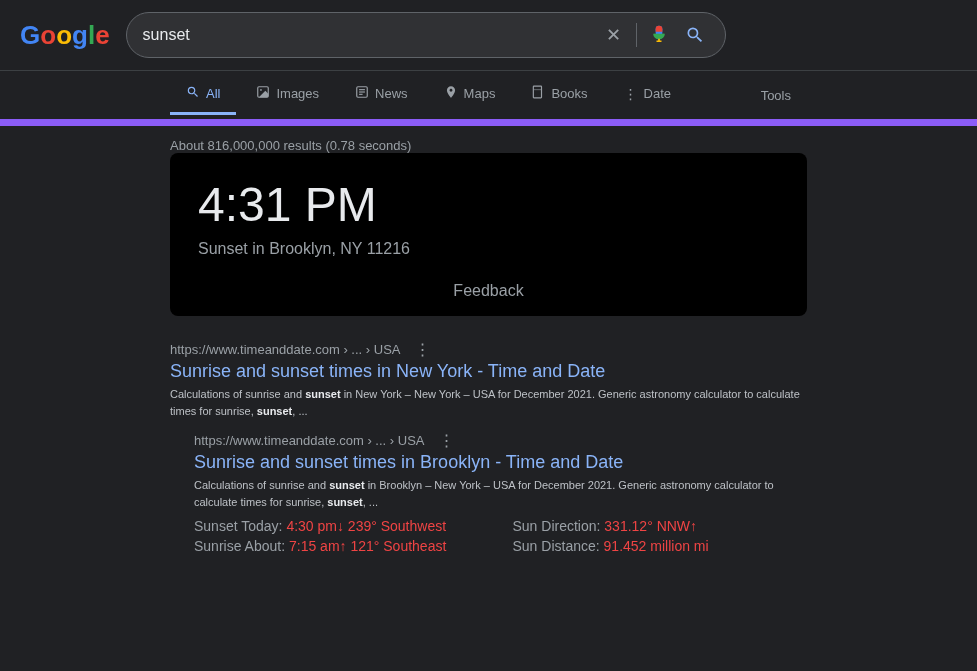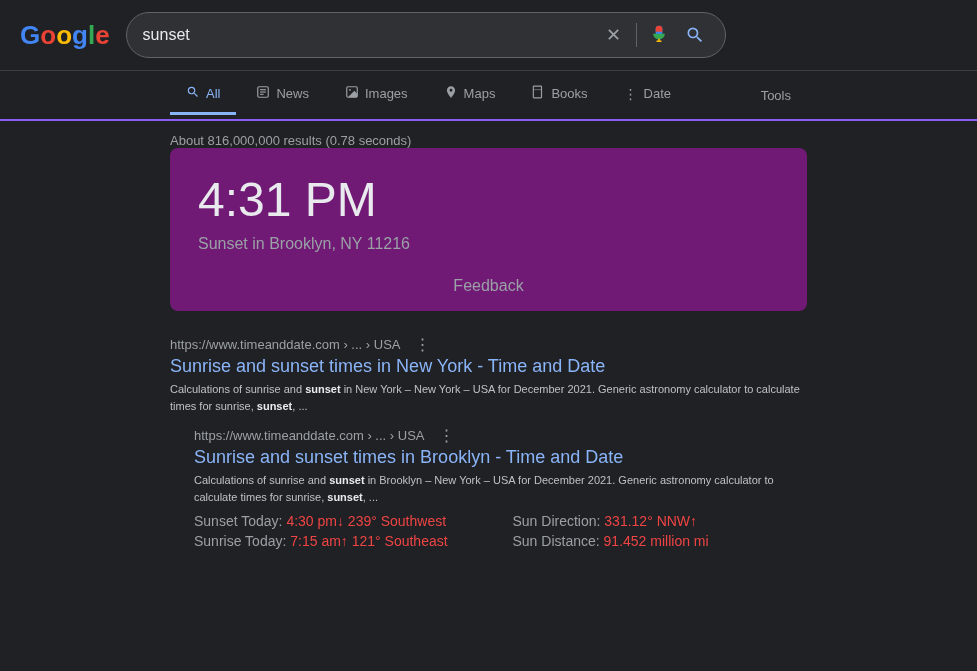--- a/index.html
+++ b/index.html
@@ -61,21 +61,21 @@
       width: 1px;
       height: 24px;
       background: #5f6368;
     }
 
     
     .nav-tabs {
       display: flex;
       align-items: center;
       padding: 4px 170px;
-      border-bottom: 2px solid #8b5cf6;
+      border-bottom: 7px solid #8b5cf6;
       gap: 4px;
     }
     .nav-tab {
       display: flex;
       align-items: center;
       gap: 6px;
       padding: 10px 16px;
       color: #9aa0a6;
       cursor: pointer;
       font-size: 13px;
@@ -101,21 +101,21 @@
       padding: 12px 170px;
     }
 
     .results-count {
       color: #9aa0a6;
       font-size: 13px;
     }
 
     
     .sunset-card {
-      background: #701a75;
+      background: #000000;
       border-radius: 8px;
       padding: 24px 28px 16px;
       margin-bottom: 24px;
       max-width: 640px;
     }
     .sunset-time {
       font-size: 48px;
       font-weight: 300;
       color: #e8eaed;
       margin-bottom: 8px;
@@ -240,36 +240,36 @@
       <svg width="14" height="14" viewBox="0 0 24 24">
           <path fill="#8ab4f8" d="M15.5 14h-.79l-.28-.27A6.471 6.471 0 0 0 16 9.5 6.5 6.5 0 1 0 9.5 16c1.61 0 3.09-.59 4.23-1.57l.27.28v.79l5 4.99L20.49 19l-4.99-5zm-6 0C7.01 14 5 11.99 5 9.5S7.01 5 9.5 5 14 7.01 14 9.5 11.99 14 9.5 14z"></path>
         </svg>
     </span>
     <span>All</span>
   </div>
   <div class="nav-tab">
     <span class="tab-icon">
       <svg width="14" height="14" viewBox="0 0 24 24">
           <rect x="3" y="3" width="18" height="18" rx="2" fill="none" stroke="#9aa0a6" stroke-width="2"></rect>
+          <circle cx="8.5" cy="8.5" r="1.5" fill="#9aa0a6"></circle>
+          <path fill="#9aa0a6" d="M21 15l-5-5L5 21h14a2 2 0 0 0 2-2z"></path>
+        </svg>
+    </span>
+    <span>Images</span>
+  </div>
+  <div class="nav-tab">
+    <span class="tab-icon">
+      <svg width="14" height="14" viewBox="0 0 24 24">
+          <rect x="3" y="3" width="18" height="18" rx="2" fill="none" stroke="#9aa0a6" stroke-width="2"></rect>
           <line x1="7" y1="8" x2="17" y2="8" stroke="#9aa0a6" stroke-width="2"></line>
           <line x1="7" y1="12" x2="17" y2="12" stroke="#9aa0a6" stroke-width="2"></line>
           <line x1="7" y1="16" x2="13" y2="16" stroke="#9aa0a6" stroke-width="2"></line>
         </svg>
     </span>
     <span>News</span>
-  </div>
-  <div class="nav-tab">
-    <span class="tab-icon">
-      <svg width="14" height="14" viewBox="0 0 24 24">
-          <rect x="3" y="3" width="18" height="18" rx="2" fill="none" stroke="#9aa0a6" stroke-width="2"></rect>
-          <circle cx="8.5" cy="8.5" r="1.5" fill="#9aa0a6"></circle>
-          <path fill="#9aa0a6" d="M21 15l-5-5L5 21h14a2 2 0 0 0 2-2z"></path>
-        </svg>
-    </span>
-    <span>Images</span>
   </div>
   <div class="nav-tab">
     <span class="tab-icon">
       <svg width="14" height="14" viewBox="0 0 24 24">
           <path fill="#9aa0a6" d="M12 2C8.13 2 5 5.13 5 9c0 5.25 7 13 7 13s7-7.75 7-13c0-3.87-3.13-7-7-7zm0 9.5c-1.38 0-2.5-1.12-2.5-2.5s1.12-2.5 2.5-2.5 2.5 1.12 2.5 2.5-1.12 2.5-2.5 2.5z"></path>
         </svg>
     </span>
     <span>Maps</span>
   </div>
   <div class="nav-tab">
@@ -321,21 +321,21 @@
       <div class="data-table">
         <div>
           <span class="data-label">Sunset Today:</span>
           <span class="data-value">4:30 pm↓ 239° Southwest</span>
         </div>
         <div>
           <span class="data-label">Sun Direction:</span>
           <span class="data-value">331.12° NNW↑</span>
         </div>
         <div>
-          <span class="data-label">Sunrise Today:</span>
+          <span class="data-label">Sunrise About:</span>
           <span class="data-value">7:15 am↑ 121° Southeast</span>
         </div>
         <div>
           <span class="data-label">Sun Distance:</span>
           <span class="data-value">91.452 million mi</span>
         </div>
       </div>
     </div>
   </div>
 </div>

